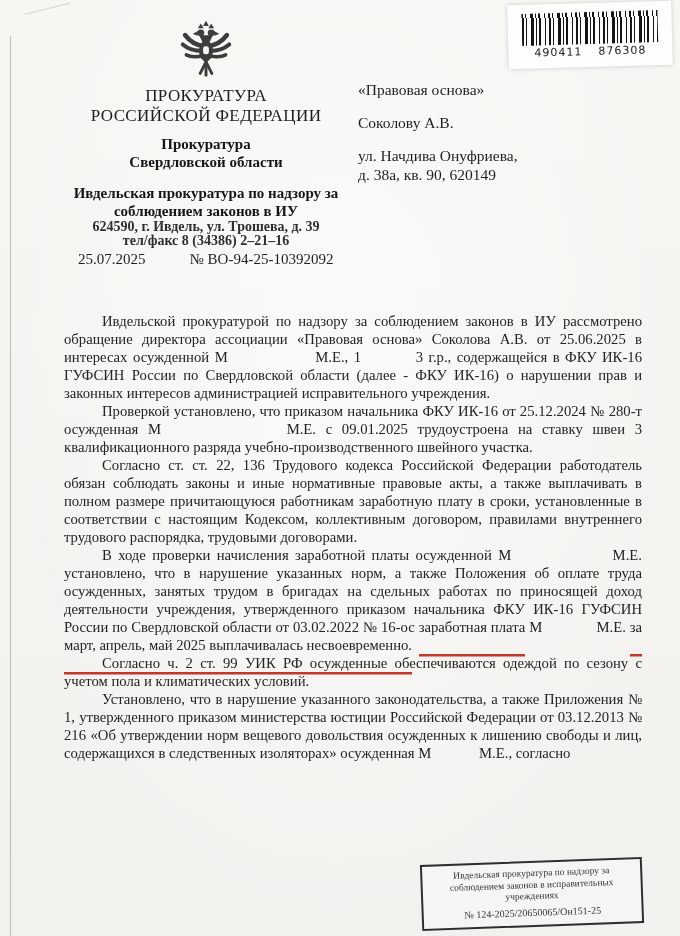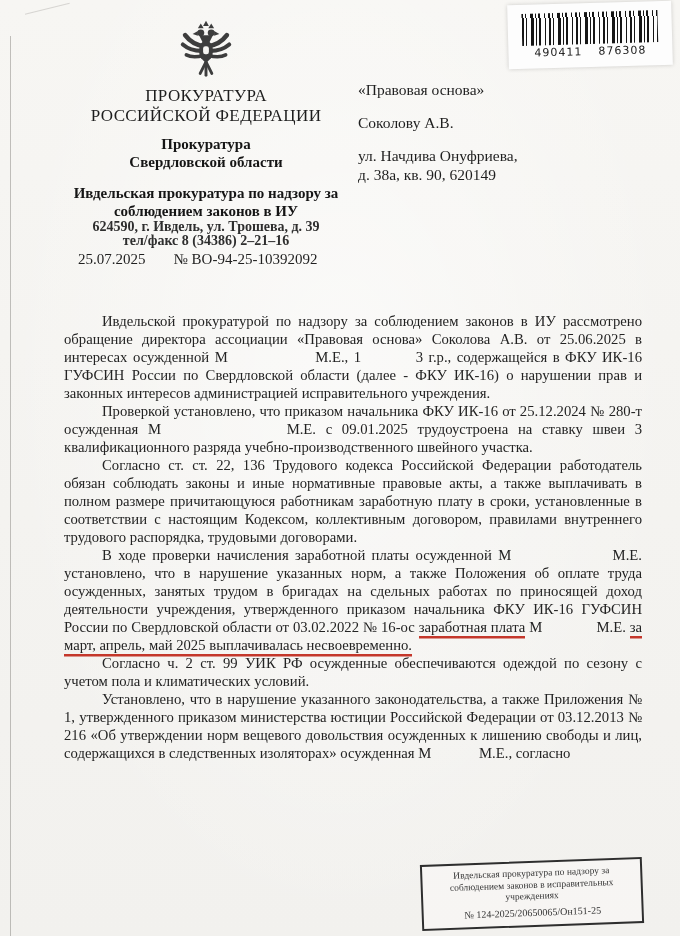--- a/index.html
+++ b/index.html
@@ -64,40 +64,40 @@
     margin-top:9px;font-size:15px;line-height:18px;font-weight:bold;color:#151515;
   }
   .office-name{
     margin-top:13px;font-size:15px;line-height:18px;font-weight:bold;color:#151515;
   }
   .office-address{
     margin-top:0;font-size:14px;line-height:14px;color:#2e2e2e;font-weight:bold;
   }
   .ref-line{
     position:absolute;left:78px;top:251px;
-    display:flex;gap:28px;font-size:15px;color:#1f1f1f;
+    display:flex;gap:44px;font-size:15px;color:#1f1f1f;
   }
 
   .recipient{
     position:absolute;left:358px;top:80px;width:250px;
     font-size:15.5px;line-height:19px;color:#1f1f1f;
   }
   .recipient .block{margin-bottom:14px;}
 
   
   .body-text{
     position:absolute;left:64px;top:284px;width:578px;
     font-size:14.7px;line-height:18px;color:#232323;
     text-align:justify;
     margin-top:28px;
   }
   .body-text p{margin:0;text-indent:38px;}
   .red-underline{
     box-shadow:0 2.5px 0 0 #c4372b;
-    padding-bottom:1px;
+    padding-bottom:19px;
   }
 
   
   .stamp{
     position:absolute;left:421px;top:861px;width:206px;
     border:2px solid #2e2e2e;
     background:rgba(250,249,247,.6);
     padding:5px 6px 6px 6px;
     text-align:center;
     transform:rotate(-2.1deg);

